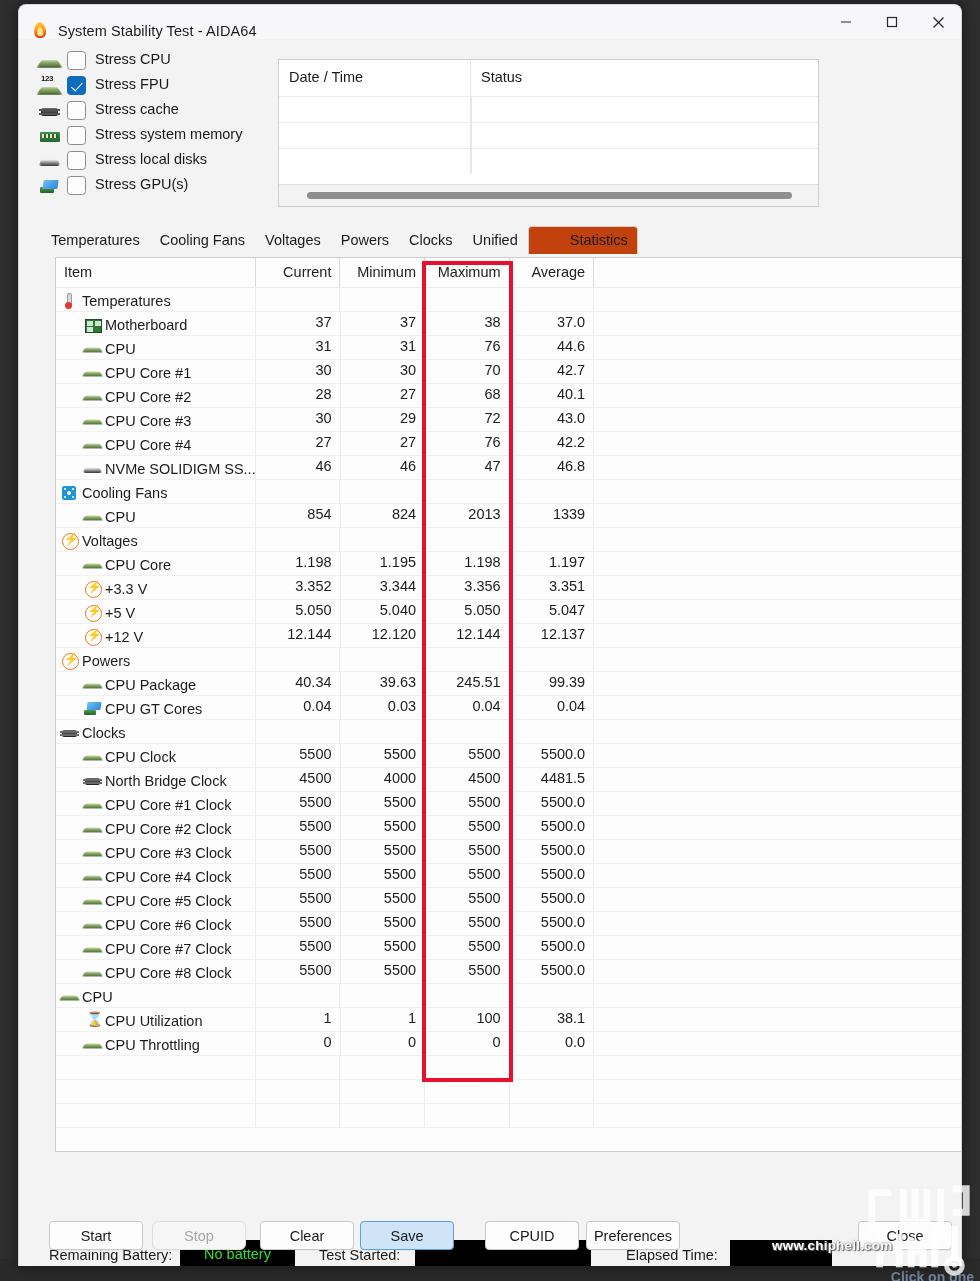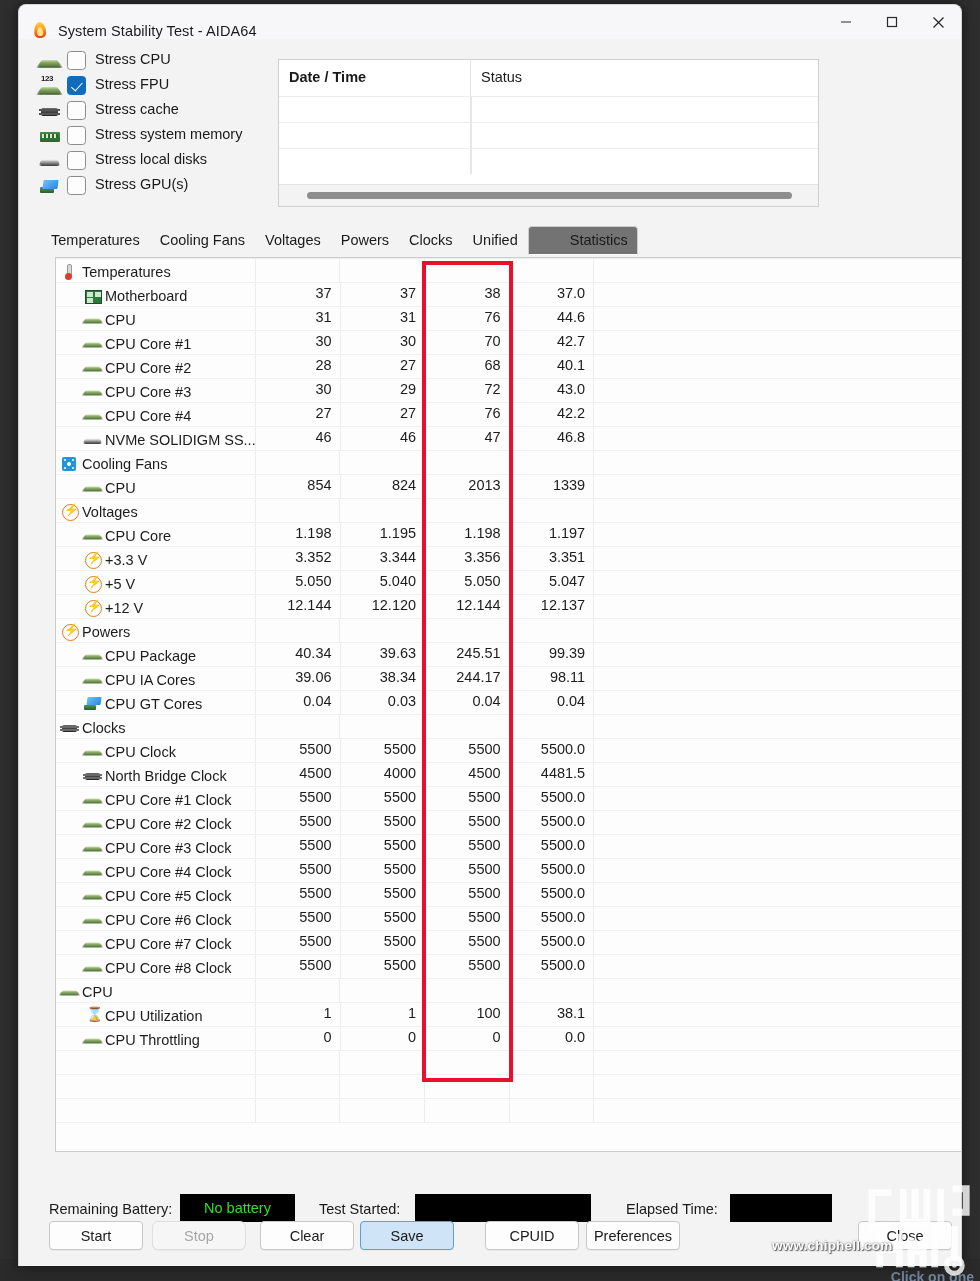--- a/index.html
+++ b/index.html
@@ -150,21 +150,21 @@
   .loglist {
     position: absolute; left: 259px; top: 54px;
     width: 541px; height: 148px;
     background: #fff; border: 1px solid #cfcfcf;
   }
   .log-head { display: flex; height: 36px; }
   .log-col {
     font-size: 14.5px; color: #1a1a1a; padding: 9px 0 0 10px;
     border-right: 1px solid #e6e6e6;
   }
-  .log-col.c1 { width: 192px; font-weight: bold; }
+  .log-col.c1 { width: 192px; }
   .log-col.c2 { width: 347px; border-right: none; }
   .log-rows { position: relative; }
   .log-row { height: 26px; border-top: 1px solid #ededed; display:flex; }
   .log-row .cell1 { width: 192px; border-right: 1px solid #e6e6e6; }
   .log-vline {
     position:absolute; left:192px; top:0; width:1px; height:100%; background:#e6e6e6;
   }
   .log-scroll {
     position: absolute; left: 0; bottom: 0; width: 539px; height: 22px;
     background: #f3f3f3; border-top: 1px solid #e2e2e2;
@@ -180,21 +180,21 @@
     display: flex; align-items: flex-end;
     font-size: 14.5px;
   }
   .tab {
     padding: 5px 9px 6px 9px;
     color: #1a1a1a; white-space: nowrap;
     border: 1px solid transparent;
     background: transparent;
   }
   .tab.active {
-    background: #737373;
+    background: #c2410c;
     border: 1px solid #cdcdcd;
     border-bottom-color: #fdfdfd;
     border-radius: 4px 4px 0 0;
     position: relative; z-index: 3; padding-left: 41px;
   }
 
   
   .panel {
     position: absolute; left: 36px; top: 252px;
     width: 908px; height: 895px;
@@ -310,21 +310,21 @@
   
   .redbox {
     position: absolute;
     left: 403px; top: 256px; width: 91px; height: 821px;
     border: 4px solid #e8112d;
     pointer-events: none; z-index: 6;
   }
 
   
   .status-row {
-    position: absolute; left: 0; top: 1187px; width: 944px; height: 36px;
+    position: absolute; left: 0; top: 1233px; width: 944px; height: 36px;
   }
   .st-label { position: absolute; font-size: 14.5px; color: #1a1a1a; top: 9px; }
   .st-box {
     position: absolute; top: 2px; height: 28px; background: #000;
     display: flex; align-items: center; justify-content: center;
   }
   .st-box span { color: #2fe02f; font-size: 14.5px; text-align: right; }
 
   .btn-row { position: absolute; left: 0; top: 1216px; width: 944px; height: 40px; }
   .btn {
@@ -462,20 +462,28 @@
       <div class="tab">Temperatures</div>
       <div class="tab">Cooling Fans</div>
       <div class="tab">Voltages</div>
       <div class="tab">Powers</div>
       <div class="tab">Clocks</div>
       <div class="tab">Unified</div>
       <div class="tab active">Statistics</div>
     </div>
 
     <div class="panel">
+      <div class="thead">
+        <div class="th item">Item</div>
+        <div class="th num w-current">Current</div>
+        <div class="th num w-minimum">Minimum</div>
+        <div class="th num w-maximum">Maximum</div>
+        <div class="th num w-average">Average</div>
+        <div class="th last"></div>
+      </div>
       <div class="tbody" id="stats-body">
           <div class="trow">
             <div class="td item indent0">
               <span class="ti ic-thermo"></span>
               <span>Temperatures</span>
             </div>
             <div class="td num w-current"></div>
             <div class="td num w-minimum"></div>
             <div class="td num w-maximum"></div>
             <div class="td num w-average"></div>
@@ -648,31 +656,20 @@
           </div>
           <div class="trow">
             <div class="td item indent1">
               <span class="ti ic-cpu"></span>
               <span>CPU Package</span>
             </div>
             <div class="td num w-current">40.34</div>
             <div class="td num w-minimum">39.63</div>
             <div class="td num w-maximum">245.51</div>
             <div class="td num w-average">99.39</div>
-            <div class="td last"></div>
-          </div>
-          <div class="trow">
-            <div class="td item indent1">
-              <span class="ti ic-cpu"></span>
-              <span>CPU IA Cores</span>
-            </div>
-            <div class="td num w-current">39.06</div>
-            <div class="td num w-minimum">38.34</div>
-            <div class="td num w-maximum">244.17</div>
-            <div class="td num w-average">98.11</div>
             <div class="td last"></div>
           </div>
           <div class="trow">
             <div class="td item indent1">
               <span class="ti ic-gpu"></span>
               <span>CPU GT Cores</span>
             </div>
             <div class="td num w-current">0.04</div>
             <div class="td num w-minimum">0.03</div>
             <div class="td num w-maximum">0.04</div>

